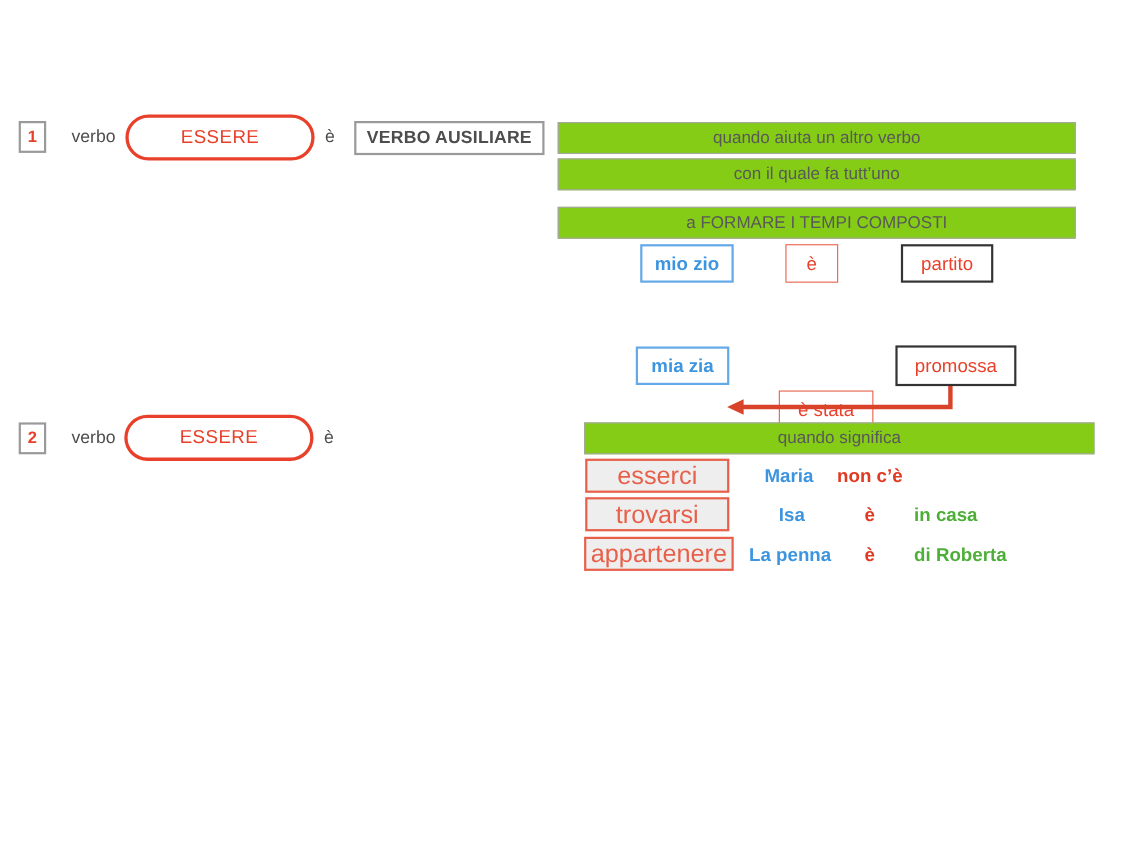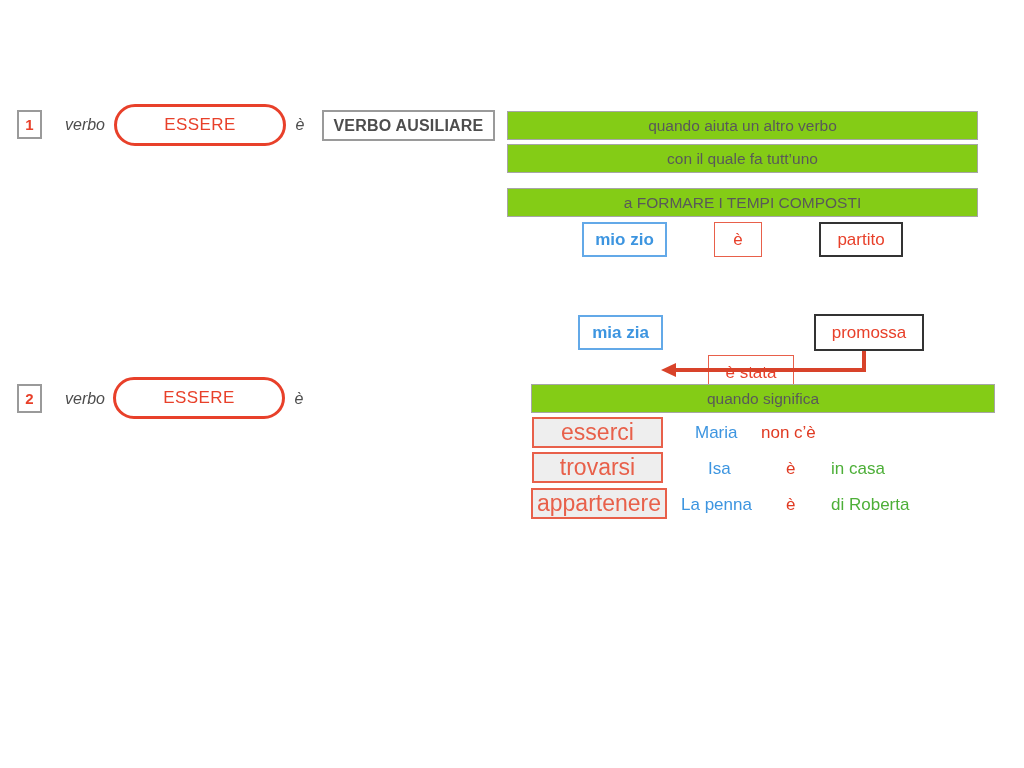--- a/index.html
+++ b/index.html
@@ -40,21 +40,20 @@
   }
 
   
   .plain-label {
     color: #4d4d4d;
     font-size: 16px;
     display: flex;
     align-items: center;
     justify-content: center;
     white-space: nowrap;
-    font-style: italic;
   }
 
   
   .essere-oval {
     border: 3px solid #e8402a;
     border-radius: 22px;
     background: #ffffff;
     color: #e8402a;
     font-size: 17px;
     display: flex;
@@ -120,21 +119,21 @@
     font-size: 23px;
     display: flex;
     align-items: center;
     justify-content: center;
     white-space: nowrap;
   }
 
   
   .word {
     font-size: 17px;
-    font-weight: normal;
+    font-weight: bold;
     display: flex;
     align-items: center;
     white-space: nowrap;
   }
   .w-blue  { color: #3d95e0; }
   .w-red   { color: #e03a22; }
   .w-green { color: #4daf38; }
 
   
   #arrow-layer {

